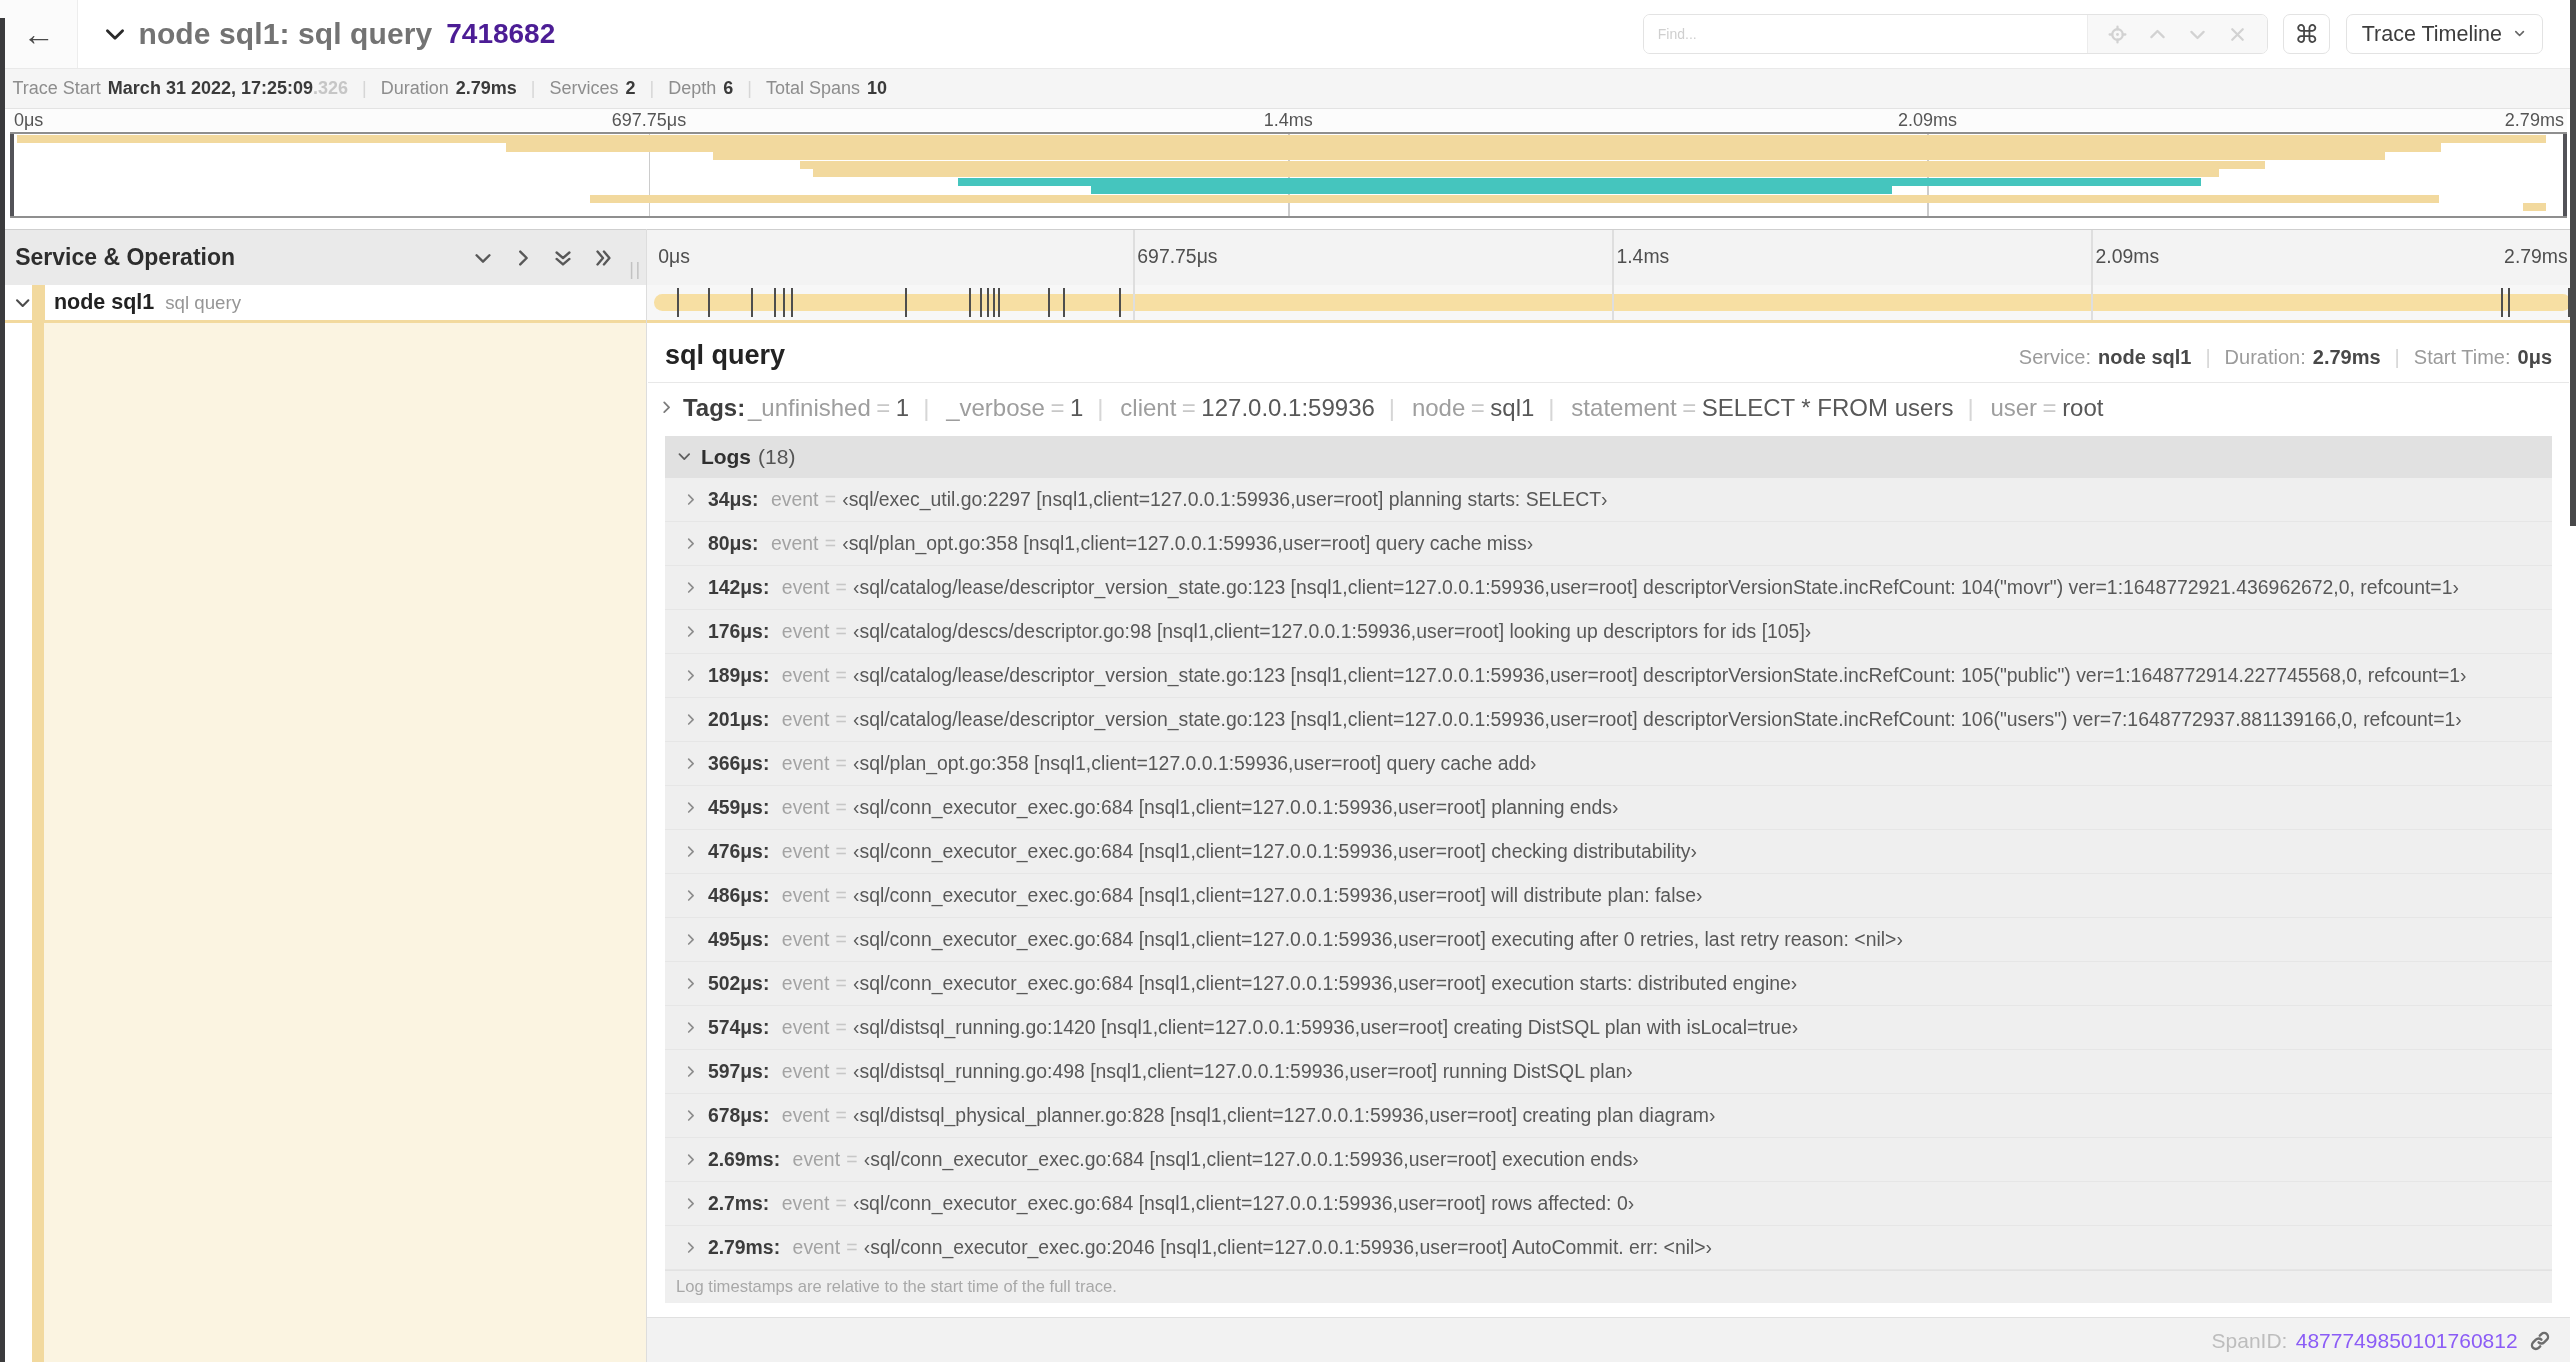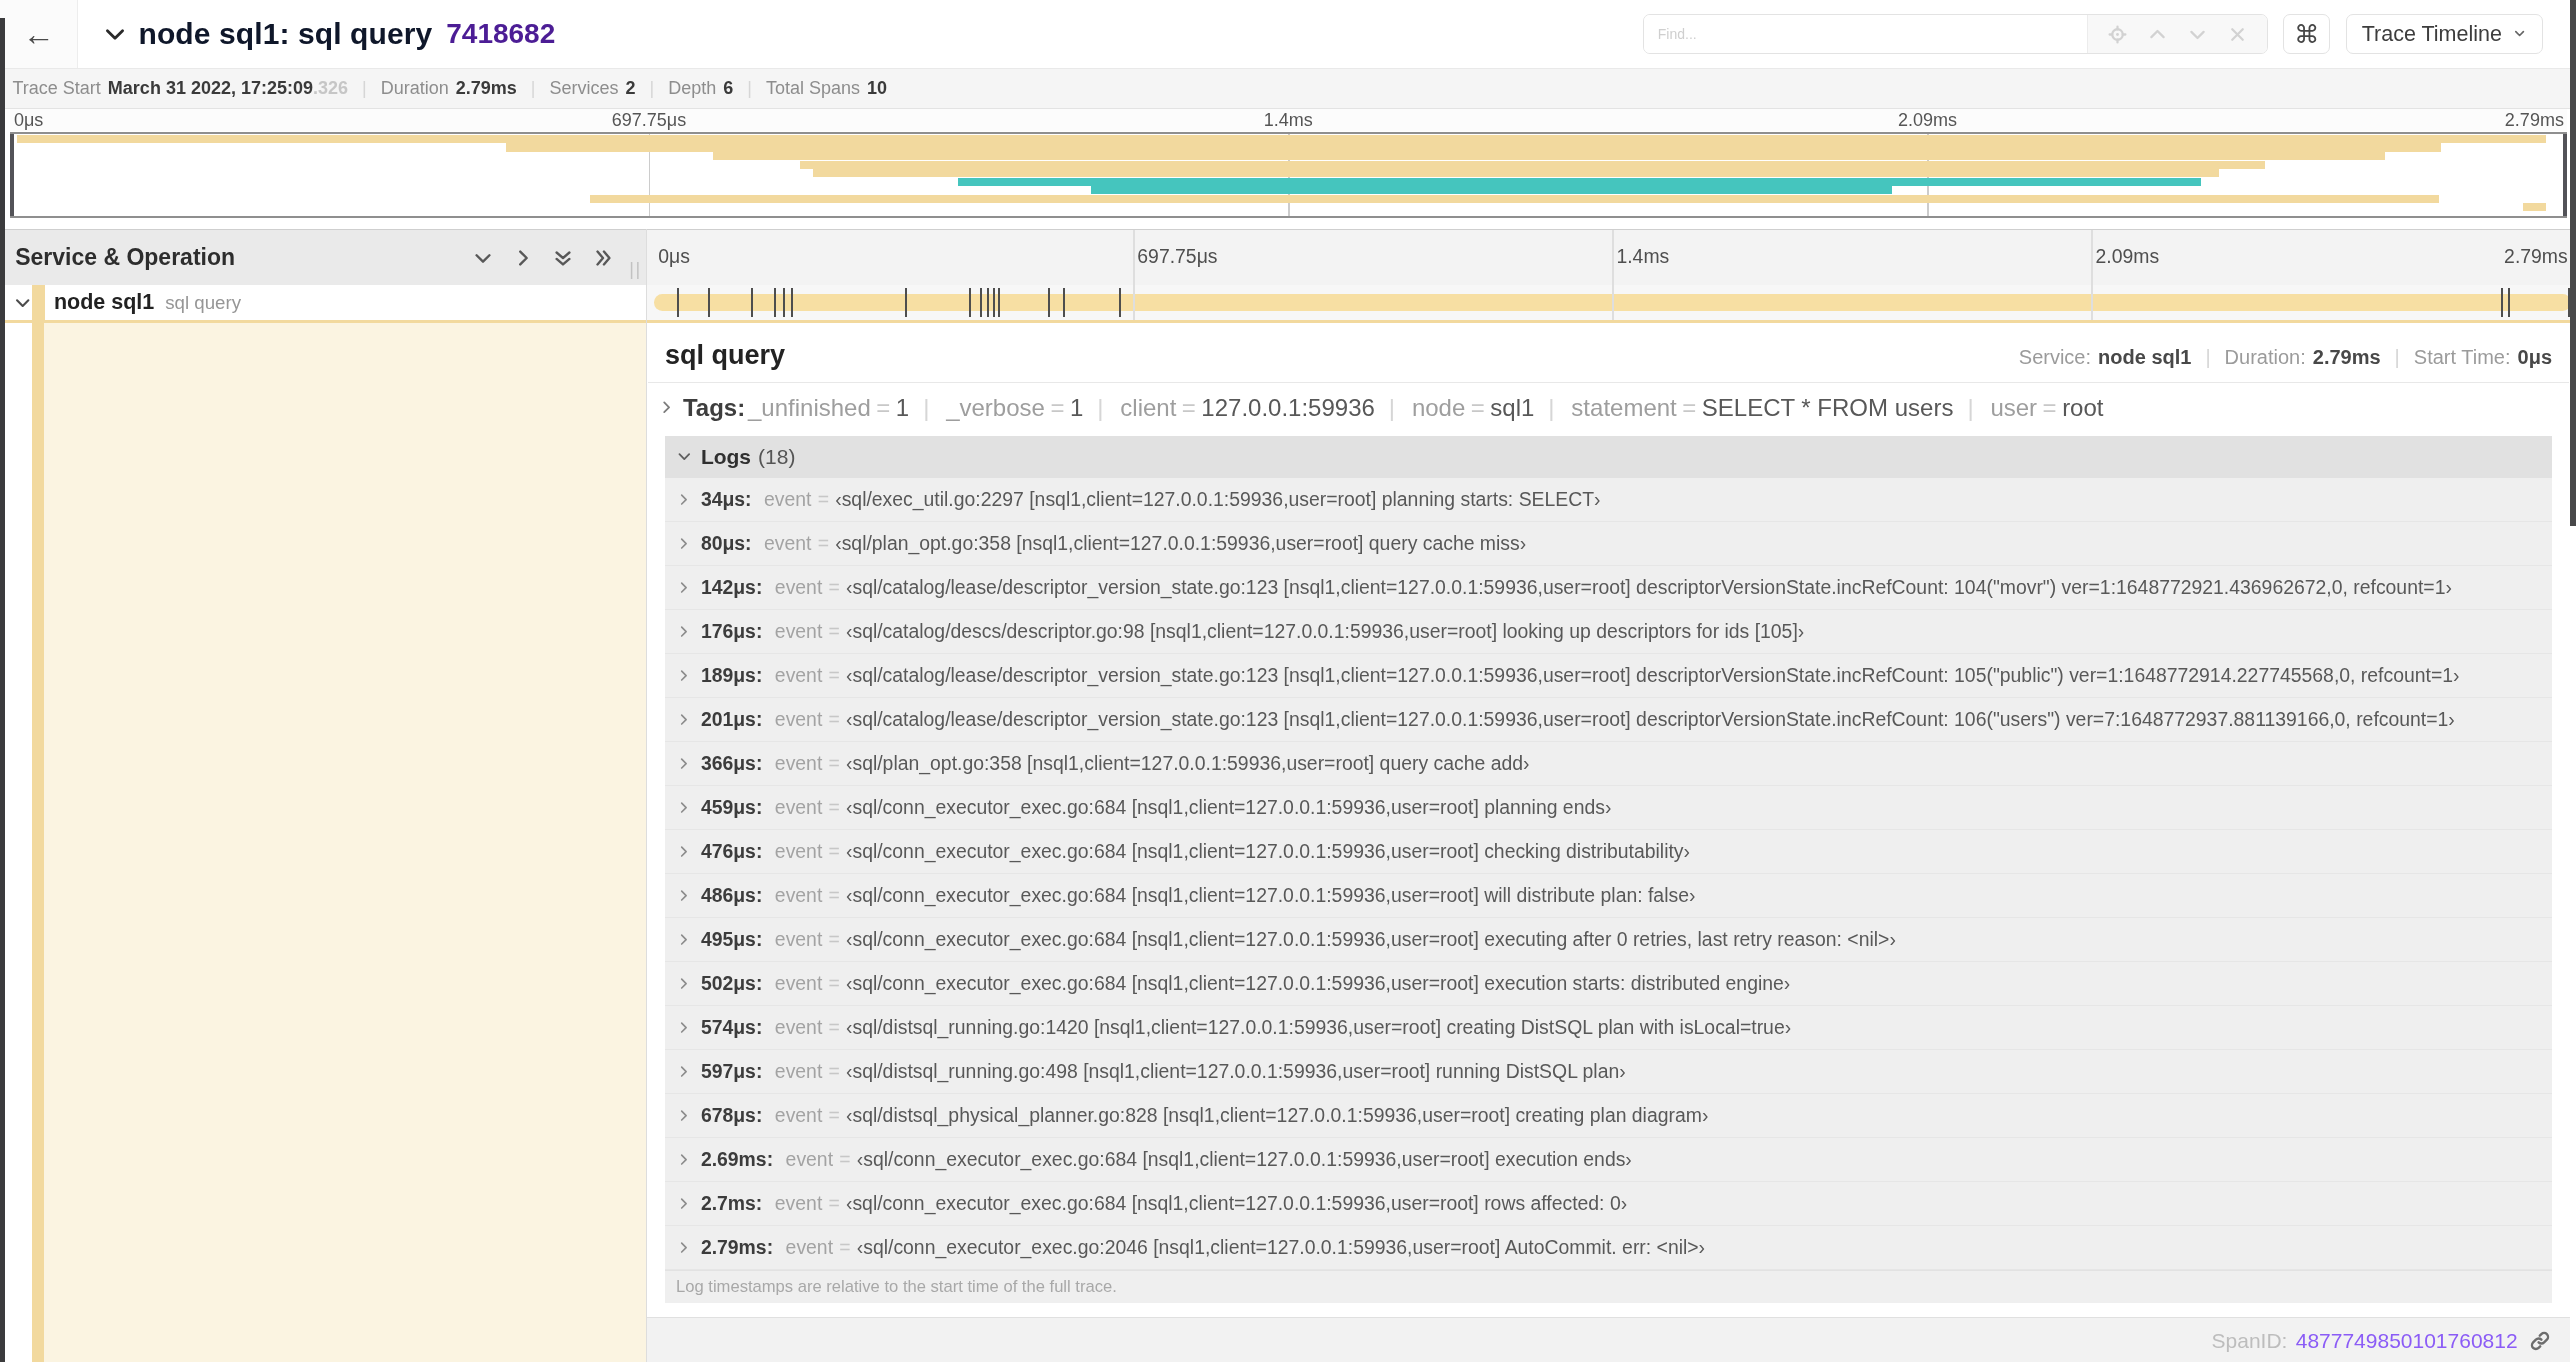--- a/index.html
+++ b/index.html
@@ -9,21 +9,21 @@
 
   svg.ic { fill: none; stroke: currentColor; stroke-width: 2.6; stroke-linecap: round; stroke-linejoin: round; }
 
   
   .topbar { position: absolute; left: 0; top: 0; width: 2576px; height: 69px;
     background: #fff; border-bottom: 1.4px solid #e9e9e9; display: flex; align-items: center; }
   .back-btn { width: 78px; height: 100%; display: flex; align-items: center; justify-content: center;
     border-right: 1.4px solid #ededed; background: #fbfbfb; font-size: 32px; color: #4a4a4a; cursor: pointer; }
   .title-area { display: flex; align-items: center; margin-left: 23.5px; flex: 1; min-width: 0; }
   .title-chevron { width: 26px; height: 26px; color: #2a2a2a; stroke-width: 3.4; }
-  .page-title { font-size: 30px; font-weight: bold; color: #0f172a; margin-left: 11px; letter-spacing: 0.1px; }
+  .page-title { font-size: 30px; font-weight: bold; color: #737373; margin-left: 11px; letter-spacing: 0.1px; }
   .trace-id { font-size: 28px; color: #4c1d95; margin-left: 14px; font-weight: bold; }
   .topbar-right { display: flex; align-items: center; margin-right: 33px; }
   .find-group { display: flex; align-items: stretch; height: 40px; border: 1.4px solid #e3e3e3; border-radius: 7px;
     overflow: hidden; background: #fff; }
   .find-input { width: 443px; border: 0; outline: none; font-size: 14px; padding: 0 14px;
     font-family: inherit; color: #444; background: #fff; }
   .find-input::placeholder { color: #cfcfcf; }
   .find-btns { display: flex; align-items: center; background: #f8f8f8; border-left: 1.4px solid #ececec; padding: 0 9.7px; }
   .find-btns .fb { width: 40px; display: flex; align-items: center; justify-content: center; color: #d2d2d2; cursor: pointer; }
   .find-btns svg { width: 21px; height: 21px; }
@@ -97,21 +97,21 @@
   .tag-key { color: #9e9e9e; margin-left: 2.8px; }
   .tag-eq { color: #c8c8c8; margin: 0 5.5px; }
   .tag-val { color: #585858; }
   .logs { margin: 0 18px; }
   .logs-header { height: 42px; background: #e1e1e1; display: flex; align-items: center; padding-left: 11px;
     font-size: 21px; cursor: pointer; }
   .logs-header .chev { width: 16.6px; height: 16.6px; color: #5f5f5f; }
   .logs-title { font-weight: bold; color: #303030; margin-left: 8.3px; }
   .logs-count { color: #555; margin-left: 7px; }
   .logs-body { background: #efefef; }
-  .log-row { height: 44px; display: flex; align-items: center; padding-left: 11px; font-size: 19.4px;
+  .log-row { height: 44px; display: flex; align-items: center; padding-left: 18px; font-size: 19.4px;
     border-bottom: 0.7px solid rgba(0,0,0,0.035); cursor: pointer; white-space: nowrap; overflow: hidden; }
   .log-row .chev { width: 15.2px; height: 15.2px; color: #8c8c8c; flex: 0 0 auto; }
   .log-ts { font-weight: bold; color: #3c3c3c; margin-left: 9.7px; }
   .log-field { color: #a3a3a3; margin-left: 12.5px; }
   .log-eq { color: #c7c7c7; margin: 0 6.2px; }
   .log-value { color: #585858; }
   .logs-note { background: #efefef; border-top: 0.7px solid #e2e2e2; height: 33px; line-height: 32px;
     font-size: 16.6px; color: #a8a8a8; padding-left: 11px; }
 
   

